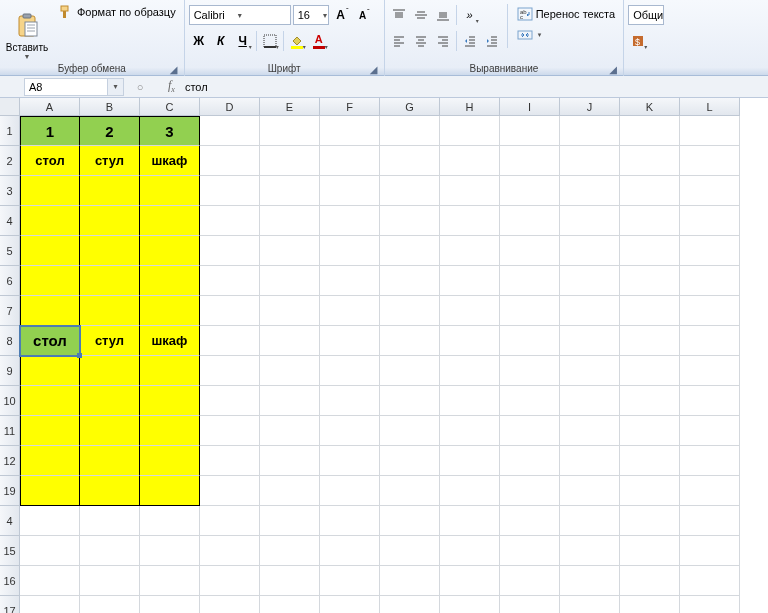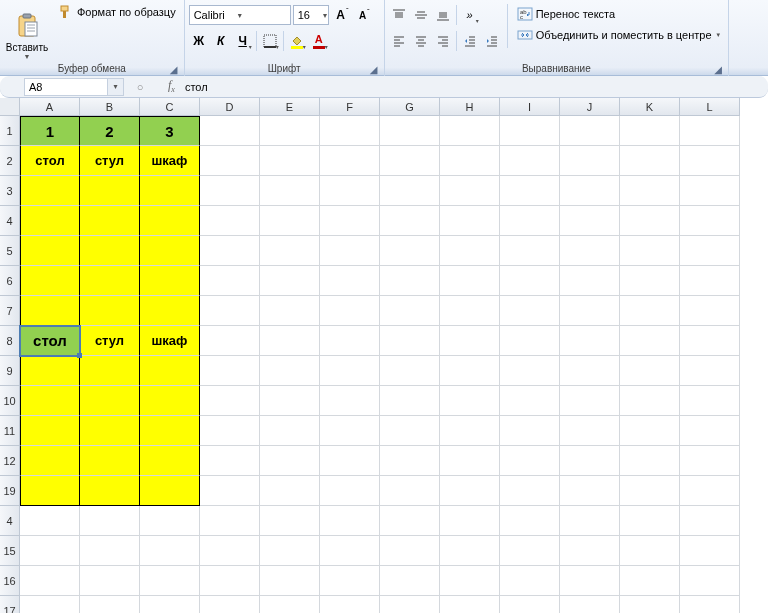--- a/index.html
+++ b/index.html
@@ -15,21 +15,21 @@
 .stack { display:flex; flex-direction:column; gap:1px; }
 .hbtn { display:flex; align-items:center; gap:3px; padding:1px 3px; border:1px solid transparent; border-radius:2px; cursor:pointer; white-space:nowrap; }
 .hbtn .sico { width:16px; height:16px; display:flex; align-items:center; justify-content:center; }
 .font-row { display:flex; gap:2px; align-items:center; height:22px; }
 .combo { background:#fff; border:1px solid #a8b8cf; height:20px; display:flex; align-items:center; padding:0 2px 0 4px; font-size:11px;gap:9px; }
 .combo .drop { margin-left:4px; font-size:8px; color:#555; }
 .icbtn { width:20px; height:20px; display:flex; align-items:center; justify-content:center; border:1px solid transparent; border-radius:2px; cursor:pointer; position:relative; }
 .icbtn .d { position:absolute; right:0; bottom:0; font-size:6px; color:#555; }
 .icbtn .u { position:absolute; bottom:1px; left:3px; right:3px; height:3px; }
 .sep { width:1px; background:#c5d4e8; height:20px; margin:0 1px; }
-.fml-bar { background:#eef2f7; border-bottom:1px solid #bcc9dc; height:22px; display:flex; align-items:center;border-radius:9px; }
+.fml-bar { background:#eef2f7; border-bottom:1px solid #bcc9dc; height:22px; display:flex; align-items:center; }
 .namebox { display:flex; align-items:center; margin-left:24px; }
 .namebox input { background:#fff; border:1px solid #c5d0df; height:18px; width:84px; font-size:11px; padding:0 4px; font-family:inherit; }
 .namebox .nbd { width:16px; height:18px; background:#e9eef5; border:1px solid #c5d0df; border-left:none; display:flex; align-items:center; justify-content:center; font-size:8px; color:#555; }
 .fx-area { display:flex; align-items:center; margin-left:20px; flex:1; }
 .fx-lbl { font-style:italic; font-family:"Times New Roman",serif; font-size:12px; color:#666; margin-right:6px; }
 .fx-input { flex:1; border:none; background:transparent; height:18px; font-size:11px; padding:0 4px; font-family:inherit; outline:none; }
 .sheet { position:relative; background:#fff; height:515px; overflow:hidden; }
 .corner { position:absolute; left:0; top:0; width:20px; height:18px; background:#e9edf2; border-right:1px solid #bfc8d4; border-bottom:1px solid #bfc8d4; }
 .colhdrs { position:absolute; left:20px; top:0; display:flex; height:18px; }
 .ch { background:linear-gradient(#f5f7fa,#e2e7ee); border-right:1px solid #bfc8d4; border-bottom:1px solid #bfc8d4; display:flex; align-items:center; justify-content:center; font-size:11px; color:#333; width:60px; }
@@ -242,32 +242,47 @@
           <span>Перенос текста</span>
         </div>
         <div class="hbtn">
           <span class="sico">
               <svg class="svg16" viewBox="0 0 16 16">
                 <rect x="1" y="4" width="14" height="8" fill="none" stroke="#7aa3cd"></rect>
                 <path d="M4 8 L7 8 M5 6 L7 8 L5 10" fill="none" stroke="#3a7bbf"></path>
                 <path d="M12 8 L9 8 M11 6 L9 8 L11 10" fill="none" stroke="#3a7bbf"></path>
               </svg>
             </span>
-          <span>Объединить и поместить в центре</span>
           <span style="font-size:7px;color:#555;margin-left:2px">▾</span>
         </div>
       </div>
     </div>
     <div class="group-label">
         <span>Выравнивание</span>
         <span class="dlaunch">◢</span>
       </div>
   </div>
 
   <div class="ribbon-group" style="border-right:none">
+    <div class="group-content" style="flex-direction:column;gap:4px;padding-top:2px">
+      <div class="font-row">
+          <div class="combo" style="width:36px">
+            <span>Общи</span>
+          </div>
+        </div>
+      <div class="font-row">
+        <div class="icbtn">
+            <svg width="14" height="14" viewBox="0 0 14 14">
+              <rect x="2" y="2" width="10" height="10" fill="#c56b2e"></rect>
+              <text x="4" y="11" font-size="9" fill="#fff">$</text>
+            </svg>
+            <span class="d">▾</span>
+          </div>
+      </div>
+    </div>
     <div class="group-label"></div>
   </div>
 </div>
 
 <div class="fml-bar">
   <div class="namebox">
     <input value="A8" style="">
     <div class="nbd">▾</div>
   </div>
   <div style="width:16px;height:16px;margin-left:8px;display:flex;align-items:center;justify-content:center;color:#888;font-size:11px">○</div>

